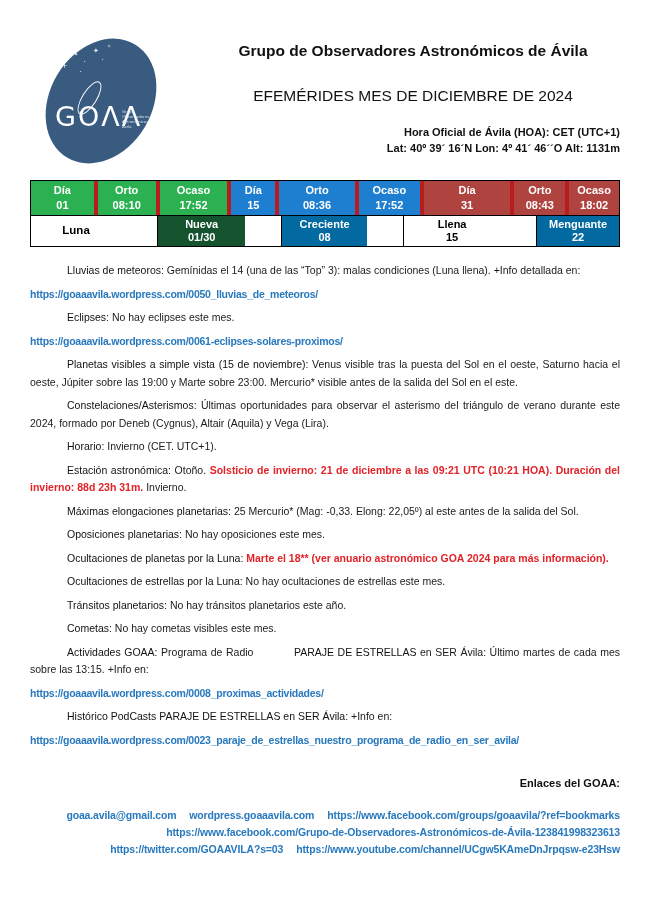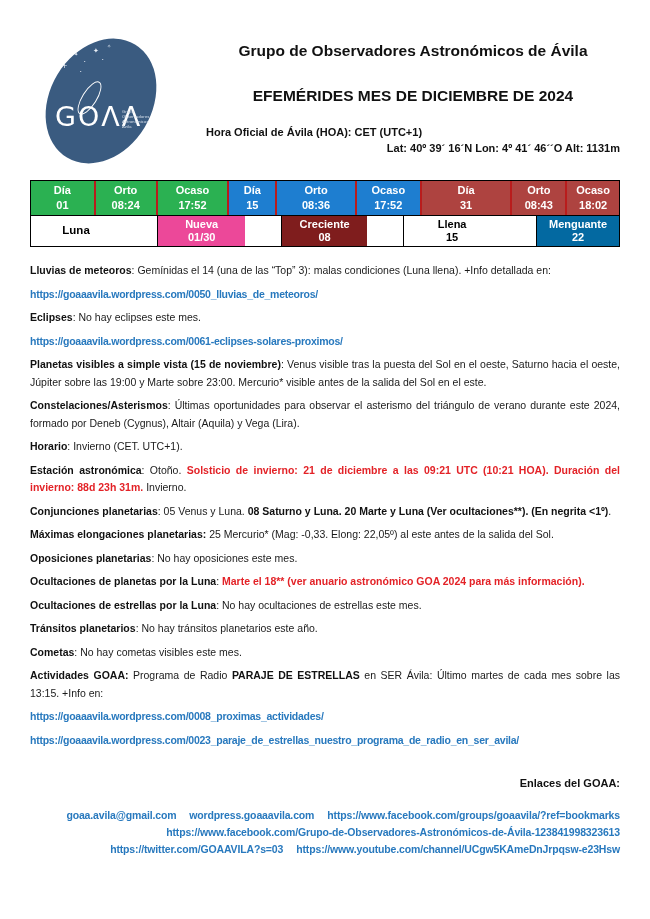--- a/index.html
+++ b/index.html
@@ -20,39 +20,39 @@
   .logo-stars{position:absolute;left:22px;top:10px;width:60px;height:45px;color:#e8eef5;}
   .logo-stars span{position:absolute;}
   .logo-goaa{position:absolute;left:17px;top:68px;color:#fff;font-size:27px;
     letter-spacing:2px;font-weight:400;font-family:"DejaVu Sans",sans-serif;}
   .orbit-ring{position:absolute;left:44px;top:46px;width:15px;height:38px;
     border:1.5px solid #fff;border-radius:50%;transform:rotate(32deg);}
   .logo-caption{position:absolute;left:84px;top:76px;font-size:4px;line-height:5px;
     color:#d9e2ec;letter-spacing:.2px;}
   .header-text{flex:1;padding-top:9px;padding-left:18px;}
   .org-name{text-align:center;font-weight:bold;font-size:15.5px;color:#111;}
-  .doc-title{text-align:center;font-weight:bold;font-size:15.5px;margin-top:27px;color:#111;}
-  .hoa-line{font-weight:bold;font-size:11px;margin-top:21px;color:#111;}
+  .doc-title{text-align:center;font-weight:normal;font-size:15.5px;margin-top:27px;color:#111;}
+  .hoa-line{text-align:right;font-weight:bold;font-size:11px;margin-top:21px;color:#111;}
   .coords-line{text-align:right;font-weight:bold;font-size:11px;margin-top:4px;color:#111;}
   
   .ephem-table{margin:9px 30px 0 30px;border:1px solid #000;}
   .sun-row{display:flex;}
   .sun-cell{height:34px;color:#fff;font-weight:bold;font-size:11px;text-align:center;
     display:flex;flex-direction:column;justify-content:center;line-height:15px;
-    border-left:2px solid #b91c1c;}
+    border-left:4px solid #b91c1c;}
   .sun-cell:first-child{border-left:none;}
   .moon-row{display:flex;border-top:1px solid #000;gap:36px;}
   .moon-cell{height:30px;font-weight:bold;font-size:11px;text-align:center;
     display:flex;flex-direction:column;justify-content:center;line-height:13.5px;
     border-left:1px solid #000;}
   .moon-cell:first-child{border-left:none;font-size:11.5px;}
   
   .body-sections{padding:15px 30px 0 30px;font-size:10.5px;line-height:17.5px;}
   .para{text-align:justify;margin-bottom:6px;color:#1a1a1a;}
-  .para .bold{font-weight:bold;color:#111;}
+  .para .bold{font-weight:normal;color:#111;margin-left:37px;}
   .para .red{font-weight:bold;color:var(--alert);}
   .link-line{text-align:left;margin-bottom:6px;}
   .link{color:var(--link);font-weight:bold;letter-spacing:-0.25px;cursor:pointer;}
   
   .footer{padding:0 30px;margin-top:28px;}
   .footer-title{text-align:right;font-weight:bold;font-size:11px;color:#111;margin-bottom:18px;}
   .footer-line{text-align:right;font-size:10.5px;line-height:17px;white-space:nowrap;
     letter-spacing:-0.15px;}
   .footer-line .flink{color:var(--link);font-weight:bold;margin-left:13px;cursor:pointer;}
   .footer-line .flink:first-child{margin-left:0;}
@@ -94,21 +94,21 @@
   </div>
 
   <div class="ephem-table">
     <div class="sun-row">
         <div class="sun-cell" style="width: 63px; background: rgb(43, 177, 82);">
           <div>Día</div>
           <div>01</div>
         </div>
         <div class="sun-cell" style="width: 62px; background: rgb(43, 177, 82);">
           <div>Orto</div>
-          <div>08:24</div>
+          <div>08:10</div>
         </div>
         <div class="sun-cell" style="width: 72px; background: rgb(43, 177, 82);">
           <div>Ocaso</div>
           <div>17:52</div>
         </div>
         <div class="sun-cell" style="width: 48px; background: rgb(30, 126, 208);">
           <div>Día</div>
           <div>15</div>
         </div>
         <div class="sun-cell" style="width: 80px; background: rgb(30, 126, 208);">
@@ -127,25 +127,25 @@
           <div>Orto</div>
           <div>08:43</div>
         </div>
         <div class="sun-cell" style="width: 54px; background: rgb(174, 67, 64);">
           <div>Ocaso</div>
           <div>18:02</div>
         </div>
       </div>
     <div class="moon-row">
         <div class="moon-cell" style="width: 120px; background: rgb(255, 255, 255); color: rgb(0, 0, 0);">Luna</div>
-        <div class="moon-cell" style="width: 117px; background: #ec4899; color: rgb(255, 255, 255);">
+        <div class="moon-cell" style="width: 117px; background: #14532d; color: rgb(255, 255, 255);">
           <div>Nueva</div>
           <div>01/30</div>
         </div>
-        <div class="moon-cell" style="width: 114px; background: #7f1d1d; color: rgb(255, 255, 255);">
+        <div class="moon-cell" style="width: 114px; background: #0369a1; color: rgb(255, 255, 255);">
           <div>Creciente</div>
           <div>08</div>
         </div>
         <div class="moon-cell" style="width: 129px; background: rgb(255, 255, 255); color: rgb(0, 0, 0);">
           <div>Llena</div>
           <div>15</div>
         </div>
         <div class="moon-cell" style="width: 110px; background: #0369a1; color: rgb(255, 255, 255);">
           <div>Menguante</div>
           <div>22</div>
@@ -155,29 +155,29 @@
 
   <div class="body-sections">
       <div class="para"><span class="bold">Lluvias de meteoros</span><span class="normal">: Gemínidas el 14 (una de las “Top” 3): malas condiciones (Luna llena).  +Info detallada en:</span></div>
       <div class="link-line"><span class="link">https://goaaavila.wordpress.com/0050_lluvias_de_meteoros/</span></div>
       <div class="para"><span class="bold">Eclipses</span><span class="normal">: No hay eclipses este mes.</span></div>
       <div class="link-line"><span class="link">https://goaaavila.wordpress.com/0061-eclipses-solares-proximos/</span></div>
       <div class="para"><span class="bold">Planetas visibles a simple vista (15 de noviembre)</span><span class="normal">: Venus visible tras la puesta del Sol en el oeste, Saturno hacia el oeste, Júpiter sobre las 19:00 y Marte sobre 23:00. Mercurio* visible antes de la salida del Sol en el este.</span></div>
       <div class="para"><span class="bold">Constelaciones/Asterismos</span><span class="normal">: Últimas oportunidades para observar el asterismo del triángulo de verano durante este 2024, formado por Deneb (Cygnus), Altair (Aquila) y Vega (Lira).</span></div>
       <div class="para"><span class="bold">Horario</span><span class="normal">: Invierno (CET. UTC+1).</span></div>
       <div class="para"><span class="bold">Estación astronómica</span><span class="normal">: Otoño. </span><span class="red">Solsticio de invierno: 21 de diciembre a las 09:21 UTC (10:21 HOA). Duración del invierno: 88d 23h 31m.</span><span class="normal"> Invierno.</span></div>
-      <div class="para"><span class="bold">Conjunciones planetarias</span><span class="normal">: 05 Venus y Luna. </span><span class="bold">08 Saturno y Luna. 20 Marte y Luna (Ver ocultaciones**). (En negrita &lt;1º)</span><span class="normal">.</span></div>
       <div class="para"><span class="bold">Máximas elongaciones planetarias:</span><span class="normal">  25 Mercurio* (Mag: -0,33. Elong: 22,05º) al este antes de la salida del Sol.</span></div>
       <div class="para"><span class="bold">Oposiciones planetarias</span><span class="normal">: No hay oposiciones este mes.</span></div>
       <div class="para"><span class="bold">Ocultaciones de planetas por la Luna</span><span class="normal">: </span><span class="red">Marte el 18** (ver anuario astronómico GOA 2024 para más información).</span></div>
       <div class="para"><span class="bold">Ocultaciones de estrellas por la Luna</span><span class="normal">: No hay ocultaciones de estrellas este mes.</span></div>
       <div class="para"><span class="bold">Tránsitos planetarios</span><span class="normal">: No hay tránsitos planetarios este año.</span></div>
       <div class="para"><span class="bold">Cometas</span><span class="normal">: No hay cometas visibles este mes.</span></div>
       <div class="para"><span class="bold">Actividades GOAA:</span><span class="normal"> Programa de Radio </span><span class="bold">PARAJE DE ESTRELLAS</span><span class="normal"> en SER Ávila: Último martes de cada mes sobre las 13:15. +Info en:</span></div>
       <div class="link-line"><span class="link">https://goaaavila.wordpress.com/0008_proximas_actividades/</span></div>
+      <div class="para"><span class="bold">Histórico PodCasts PARAJE DE ESTRELLAS en SER Ávila</span><span class="normal">: +Info en:</span></div>
       <div class="link-line"><span class="link">https://goaaavila.wordpress.com/0023_paraje_de_estrellas_nuestro_programa_de_radio_en_ser_avila/</span></div>
     </div>
 
   <div class="footer">
     <div class="footer-title">Enlaces del GOAA:</div>
     <div>
         <div class="footer-line"><span class="flink">goaa.avila@gmail.com</span><span class="flink">wordpress.goaaavila.com</span><span class="flink">https://www.facebook.com/groups/goaavila/?ref=bookmarks</span></div>
         <div class="footer-line"><span class="flink">https://www.facebook.com/Grupo-de-Observadores-Astronómicos-de-Ávila-123841998323613</span></div>
         <div class="footer-line"><span class="flink">https://twitter.com/GOAAVILA?s=03</span><span class="flink">https://www.youtube.com/channel/UCgw5KAmeDnJrpqsw-e23Hsw</span></div>
       </div>

